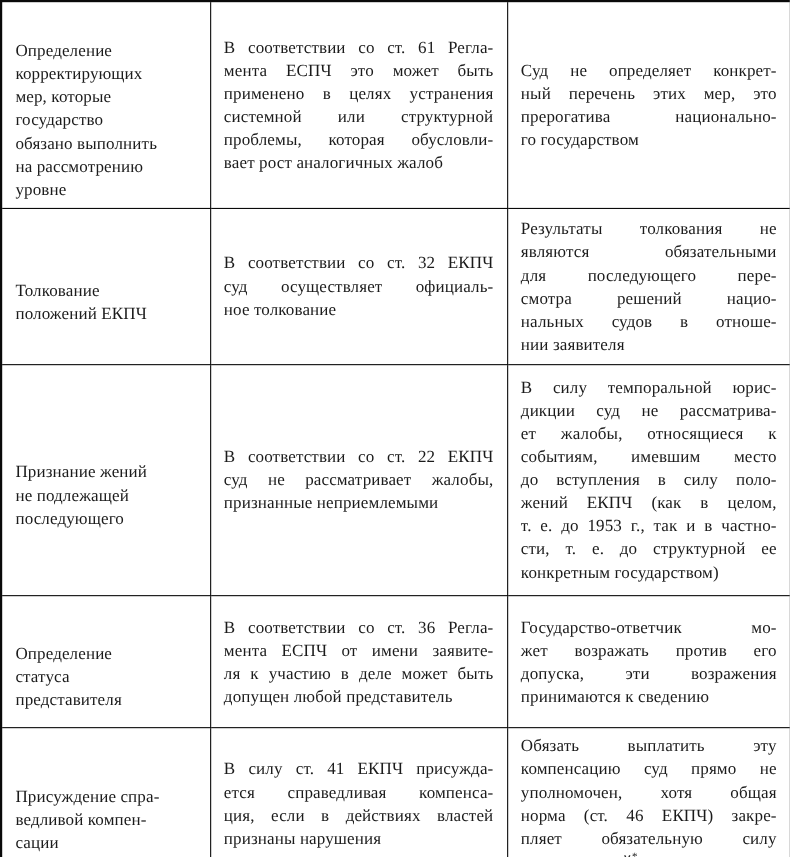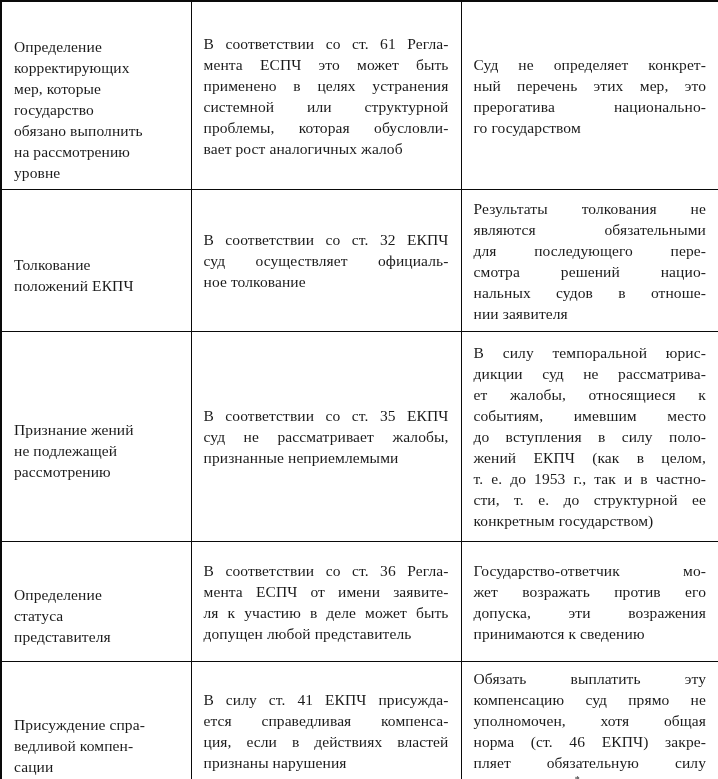--- a/index.html
+++ b/index.html
@@ -128,26 +128,26 @@
               <div class="line">нальных судов в отноше-</div>
               <div class="line">нии заявителя</div>
             </div>
           </td>
         </tr>
         <tr class="r3">
           <td class="col-term">
             <div class="cell-text">
               <div class="line">Признание жений</div>
               <div class="line">не подлежащей</div>
-              <div class="line">рассмотрению</div>
-            </div>
-          </td>
-          <td class="col-basis">
-            <div class="cell-text">
-              <div class="line">В соответствии со ст. 35 ЕКПЧ</div>
+              <div class="line">последующего</div>
+            </div>
+          </td>
+          <td class="col-basis">
+            <div class="cell-text">
+              <div class="line">В соответствии со ст. 22 ЕКПЧ</div>
               <div class="line">суд не рассматривает жалобы,</div>
               <div class="line">признанные неприемлемыми</div>
             </div>
           </td>
           <td class="col-limitation">
             <div class="cell-text">
               <div class="line">В силу темпоральной юрис-</div>
               <div class="line">дикции суд не рассматрива-</div>
               <div class="line">ет жалобы, относящиеся к</div>
               <div class="line">событиям, имевшим место</div>

